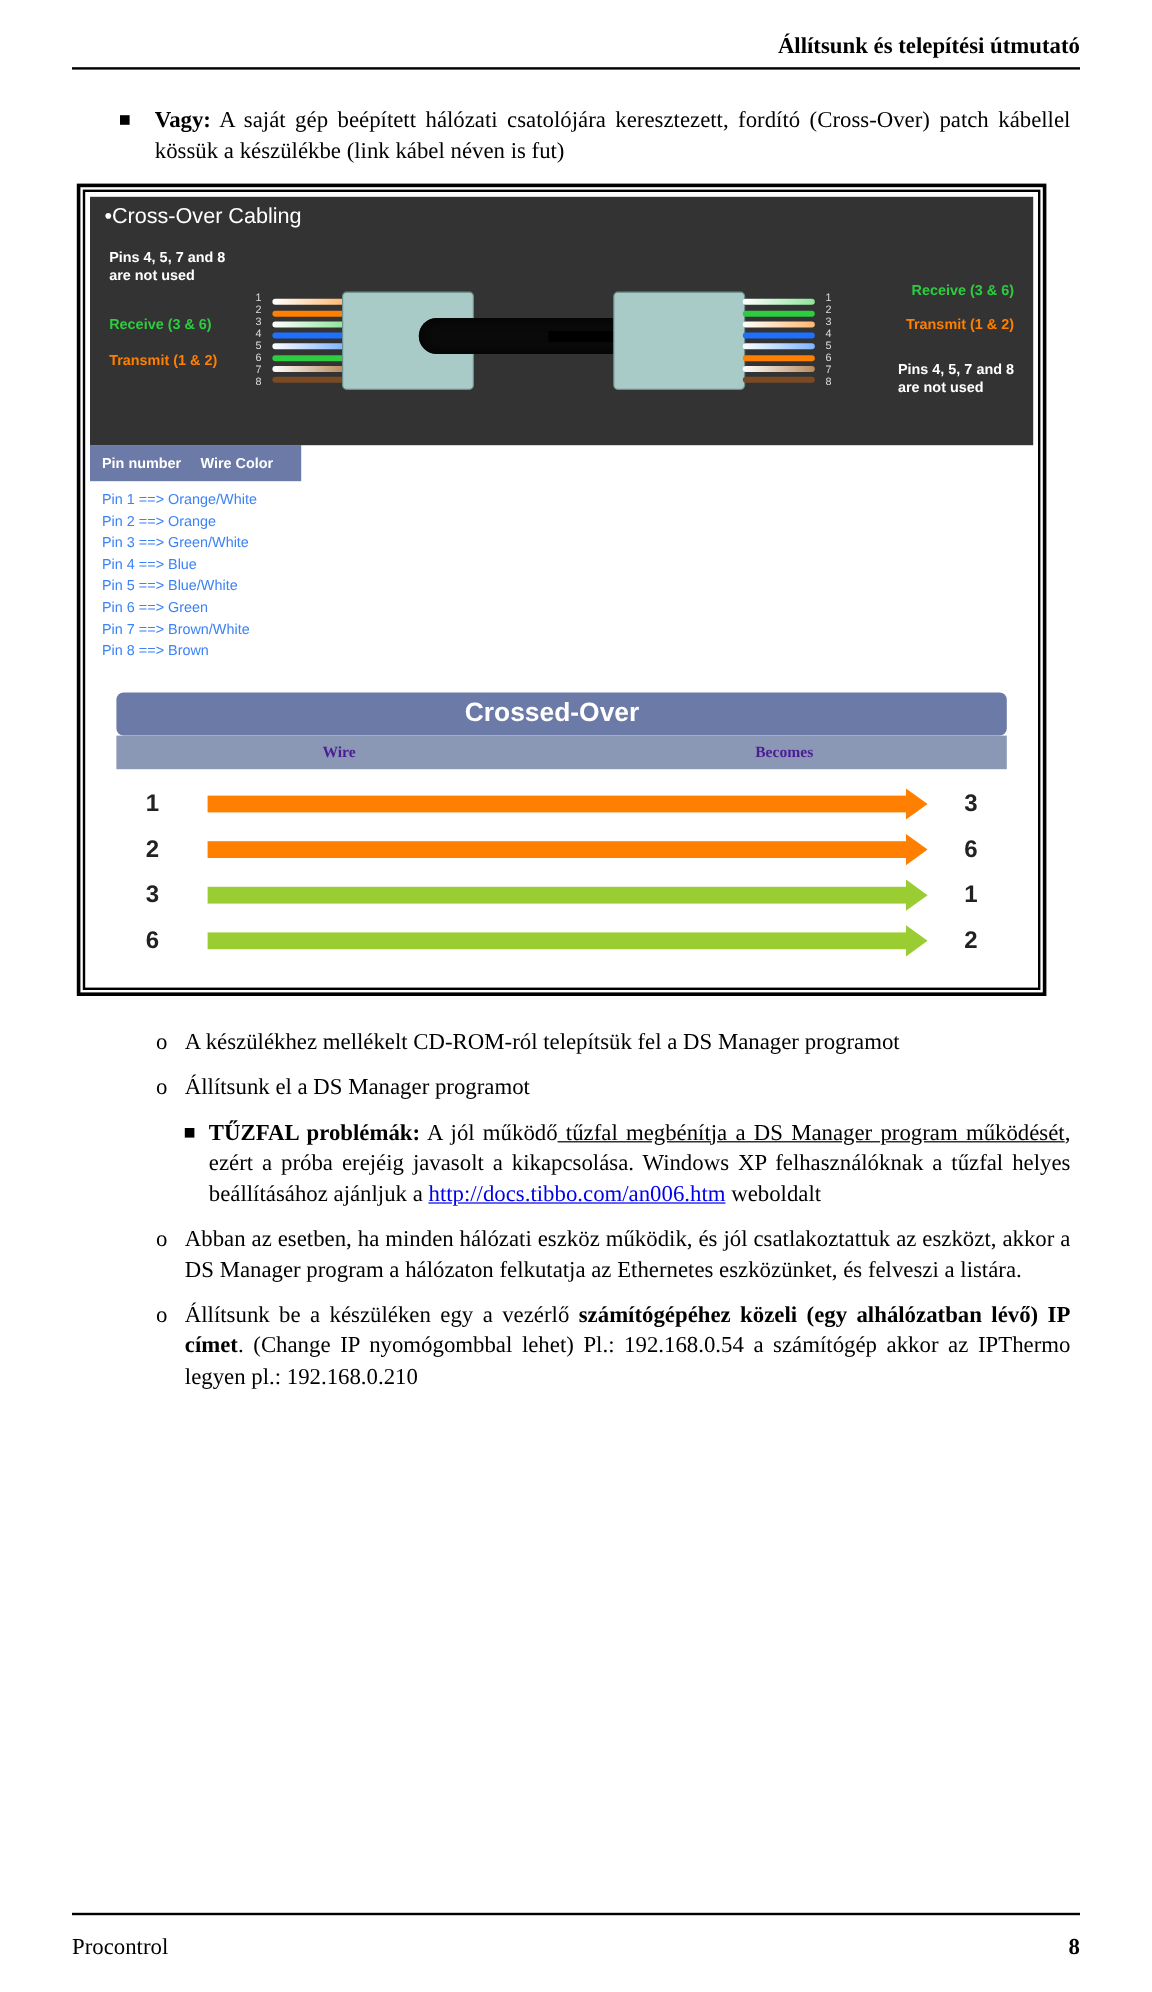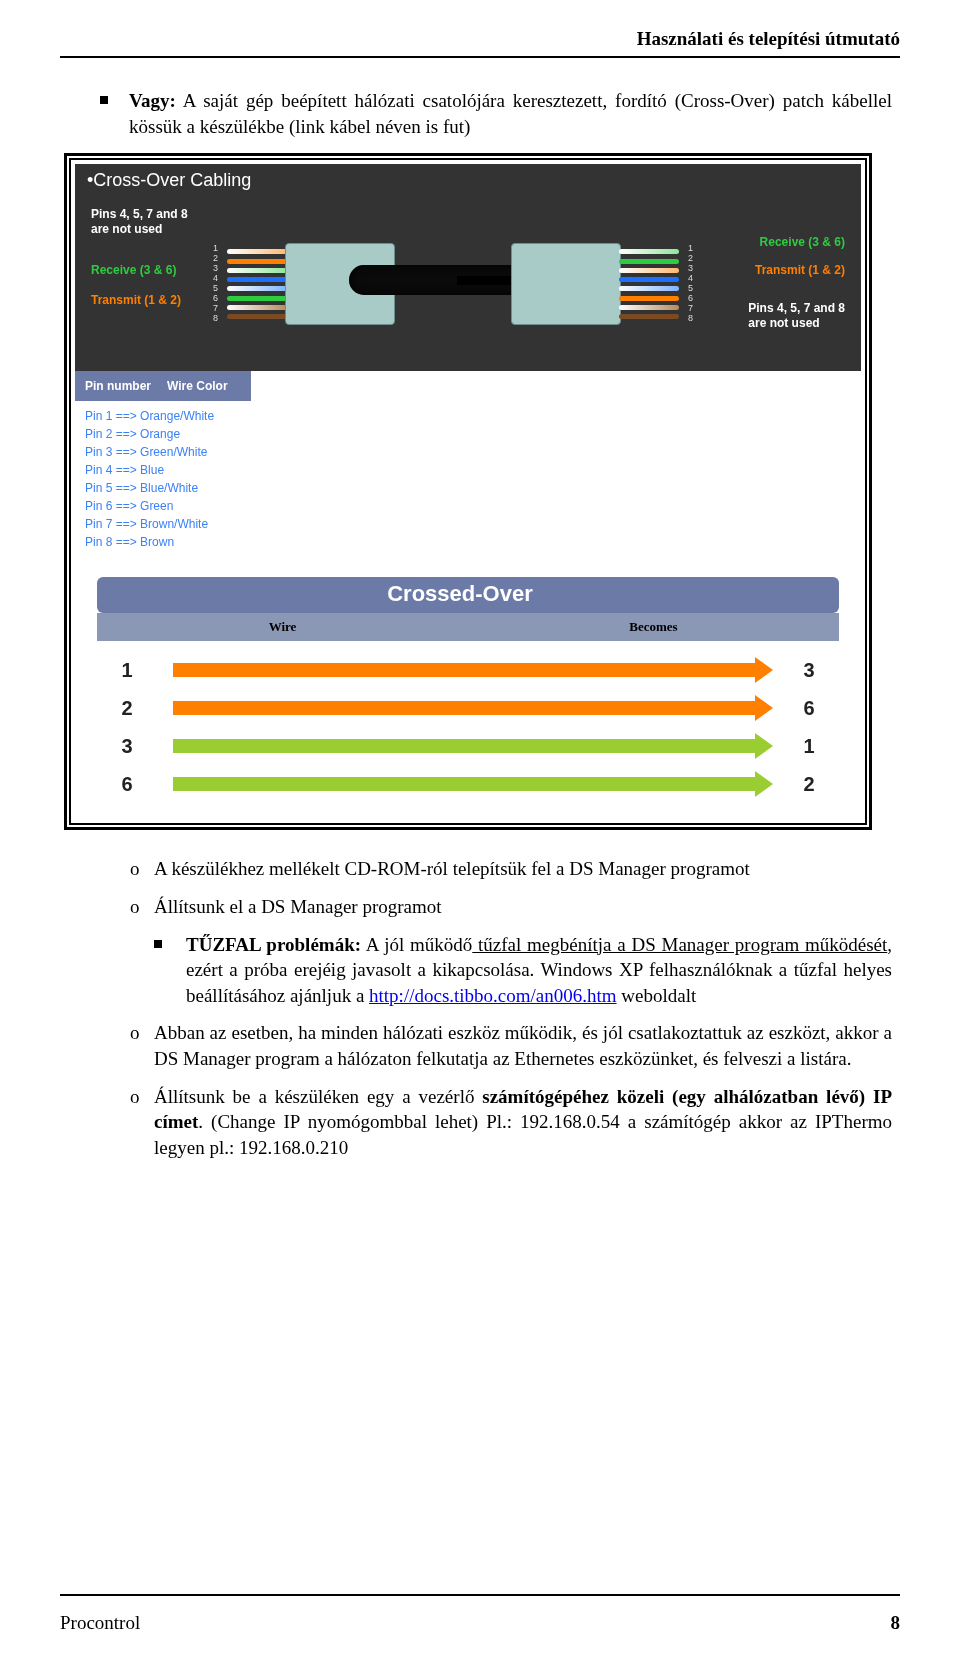--- a/index.html
+++ b/index.html
@@ -75,21 +75,21 @@
   
   .table-area { display:flex; gap:10px;flex-direction:column; }
   .left-col {
     width:176px; background:#fff;
     font-family: Arial, sans-serif;
   }
   .left-hdr { background:#6c7aa7; color:#fff; font-size:12px; font-weight:bold; padding:8px 10px; display:flex; gap:16px; }
   .left-rows { padding: 6px 10px 12px 10px; font-size:12px; line-height:1.5; color:#3b82f6; }
   .right-col { flex:1; background:#fff; }
   .co-title { background:#6c7aa7; color:#fff; font-family:Verdana, sans-serif; font-size:22px; font-weight:bold; text-align:center; padding:4px 16px 6px 0; border-radius:6px; margin:4px 22px 0 22px; }
-  .co-sub { display:flex; background:#8a97b5; color:#000000; font-size:13px; font-weight:bold; margin:0 22px; }
+  .co-sub { display:flex; background:#8a97b5; color:#4c1d95; font-size:13px; font-weight:bold; margin:0 22px; }
   .co-sub > div { flex:1; text-align:center; padding:6px 0; }
   .co-body { padding:10px 22px 16px 22px; font-family:Arial, sans-serif; }
   .co-row { display:flex; align-items:center; font-size:20px; font-weight:bold; color:#222; height:38px; }
   .co-cell { width:60px; text-align:center; }
   .arrow   { flex:1; height:14px; margin: 0 16px; position:relative; }
   .ar-orange { background:#ff7f00; }
   .ar-green  { background:#9acd32; }
   .arrow::after { content:""; position:absolute; right:-10px; top:-6px; border-left:18px solid currentColor; border-top:13px solid transparent; border-bottom:13px solid transparent; }
   .ar-orange::after { color:#ff7f00; }
   .ar-green::after  { color:#9acd32; }
@@ -100,21 +100,21 @@
   .omark  { width:24px; flex:0 0 24px; }
   .sub-sq { display:inline-block; width:8px; height:8px; background:#000; margin:8px 12px 0 24px; flex:0 0 8px; }
   a.link { color:#0000ee; text-decoration: underline; }
   .footer-rule { position:absolute; left:60px; right:60px; bottom:64px; height:2px; background:#000; }
   .footer { position:absolute; left:60px; right:60px; bottom:26px; display:flex; justify-content:space-between; font-size:19px; }
   .bullet-body { flex:1; }
 </style>
 </head>
 <body>
 
-<div class="header-title">Használati és telepítési útmutató</div>
+<div class="header-title">Állítsunk és telepítési útmutató</div>
 <div class="hrule"></div>
 
 <div class="content">
 
   <div class="bullet-line">
     <span class="sq-bullet"></span>
     <div class="bullet-body">
       <b>Vagy:</b><span> A saját gép beépített hálózati csatolójára keresztezett, fordító (Cross-Over) patch kábellel kössük a készülékbe (link kábel néven is fut)</span>
     </div>
   </div>
@@ -221,21 +221,21 @@
   <div class="olist">
     <div class="oitem">
       <span class="omark">o</span>
       <div class="bullet-body">A készülékhez mellékelt CD-ROM-ról telepítsük fel a DS Manager programot</div>
     </div>
     <div class="oitem">
       <span class="omark">o</span>
       <div class="bullet-body">Állítsunk el a DS Manager programot</div>
     </div>
 
-    <div class="oitem" style="margin-left:0;gap:12px;">
+    <div class="oitem" style="margin-left:0;">
       <span class="sub-sq"></span>
       <div class="bullet-body">
         <b>TŰZFAL problémák:</b><span> A jól működő</span><u> tűzfal megbénítja a DS Manager program működését</u><span>, ezért a próba erejéig javasolt a kikapcsolása. Windows XP felhasználóknak a tűzfal helyes beállításához ajánljuk a </span><a class="link">http://docs.tibbo.com/an006.htm</a><span> weboldalt</span>
       </div>
     </div>
 
     <div class="oitem">
       <span class="omark">o</span>
       <div class="bullet-body">Abban az esetben, ha minden hálózati eszköz működik, és jól csatlakoztattuk az eszközt, akkor a DS Manager program a hálózaton felkutatja az Ethernetes eszközünket, és felveszi a listára.</div>
     </div>

